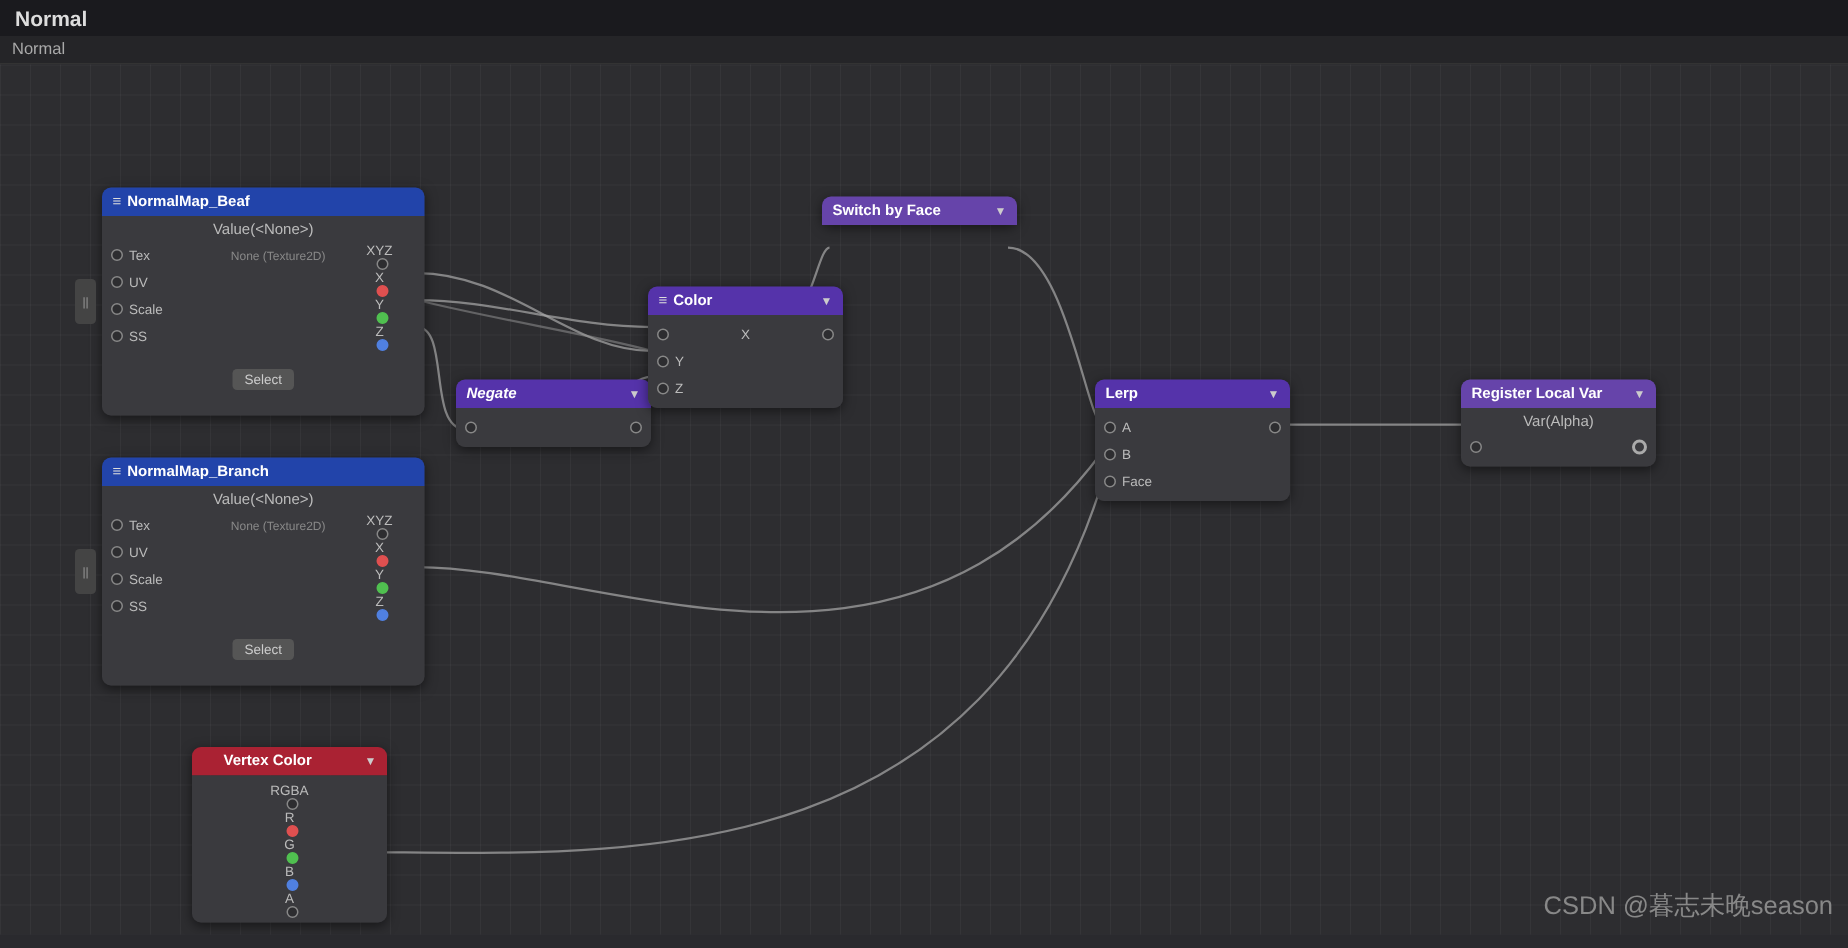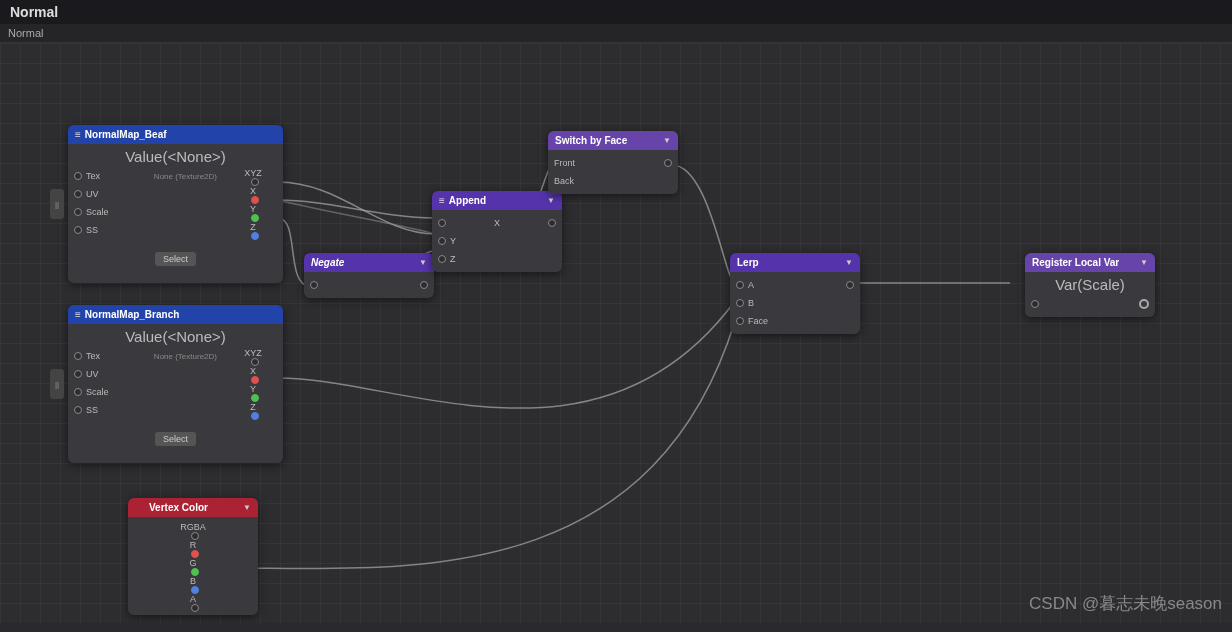--- a/index.html
+++ b/index.html
@@ -70,21 +70,21 @@
     }
 
     .node-title {
       font-size: 10px;
       font-weight: bold;
       color: #fff;
       flex: 1;
     }
 
     .node-subtitle {
-      font-size: 15px;
+      font-size: 10px;
       color: #bbb;
       text-align: center;
       padding: 0 20px 2px;
     }
 
     .node-row {
       display: flex;
       align-items: center;
       padding: 1px 6px;
       position: relative;
@@ -339,21 +339,21 @@
       <div class="node-row" style="justify-content:space-between;">
         <span class="port in"></span>
         <span class="port out"></span>
       </div>
     </div>
   </div>
 
   <div class="node" style="left:432px; top:148px; width:90px;">
     <div class="node-header header-dark-purple">
       <span class="menu-icon">≡</span>
-      <span class="node-title">Append</span>
+      <span class="node-title">Color</span>
       <span class="dropdown-arrow">▼</span>
     </div>
     <div class="node-body">
       <div style="display:flex; flex-direction:column;">
         <div class="node-row" style="justify-content:space-between;">
           <span class="port in"></span>
           <span class="port-label" style="text-align:center;">X</span>
           <span class="port out"></span>
         </div>
         <div class="node-row left">
@@ -366,29 +366,20 @@
         </div>
       </div>
     </div>
   </div>
 
   <div class="node" style="left:548px; top:88px; width:128px;">
     <div class="node-header header-purple">
       <span class="node-title">Switch by Face</span>
       <span class="dropdown-arrow">▼</span>
     </div>
-    <div class="node-body">
-      <div class="node-row" style="justify-content:space-between;">
-        <span class="port-label">Front</span>
-        <span class="port out"></span>
-      </div>
-      <div class="node-row left">
-        <span class="port-label">Back</span>
-      </div>
-    </div>
   </div>
 
   <div class="node" style="left:730px; top:210px; width:110px;">
     <div class="node-header header-dark-purple">
       <span class="node-title">Lerp</span>
       <span class="dropdown-arrow">▼</span>
     </div>
     <div class="node-body">
       <div class="node-row" style="justify-content:space-between;">
         <span class="port in"></span>
@@ -399,27 +390,27 @@
         <span class="port in"></span>
         <span class="port-label">B</span>
       </div>
       <div class="node-row left">
         <span class="port in"></span>
         <span class="port-label">Face</span>
       </div>
     </div>
   </div>
 
-  <div class="node" style="left:1025px; top:210px; width:129px;">
+  <div class="node" style="left:974px; top:210px; width:129px;">
     <div class="node-header header-purple">
       <span class="node-title">Register Local Var</span>
       <span class="dropdown-arrow">▼</span>
     </div>
     <div class="node-body">
-      <div class="node-subtitle">Var(Scale)</div>
+      <div class="node-subtitle">Var(Alpha)</div>
       <div class="node-row" style="justify-content:space-between;">
         <span class="port in"></span>
         <span class="port out" style="width:10px;height:10px;border-radius:50%;border:2px solid #aaa;background:transparent;"></span>
       </div>
     </div>
   </div>
 
   <div class="node" style="left:128px; top:455px; width:105px;">
     <div class="node-header header-red">
       <span class="node-title">Vertex Color</span>

